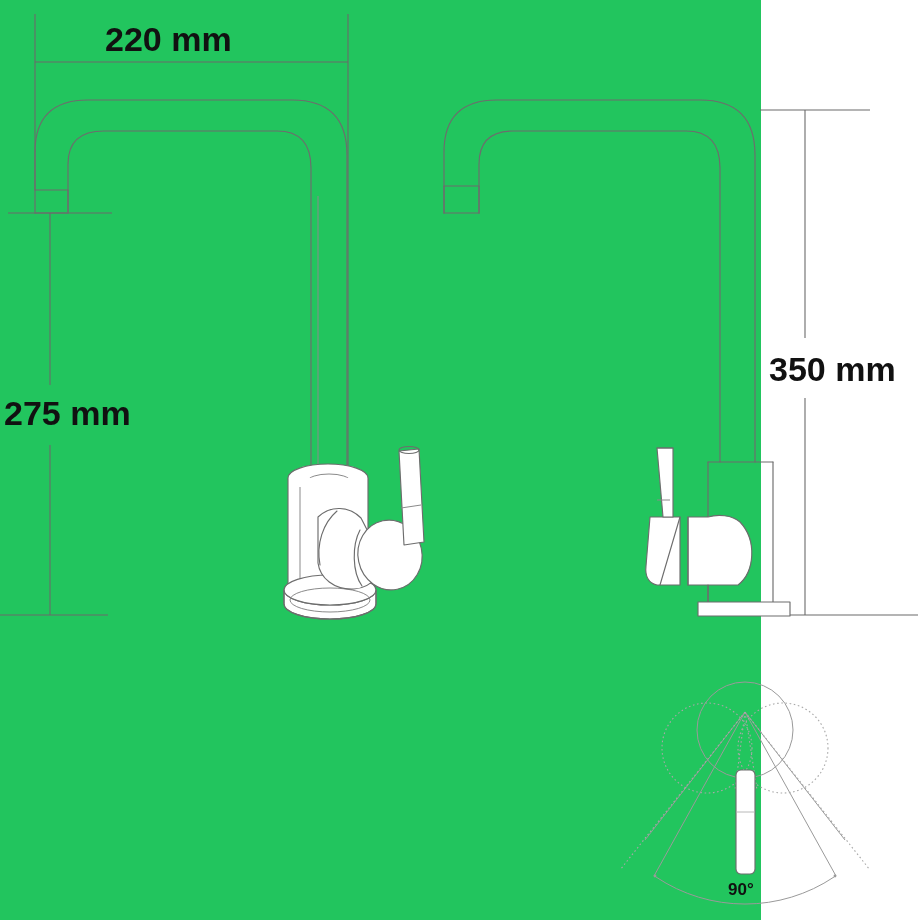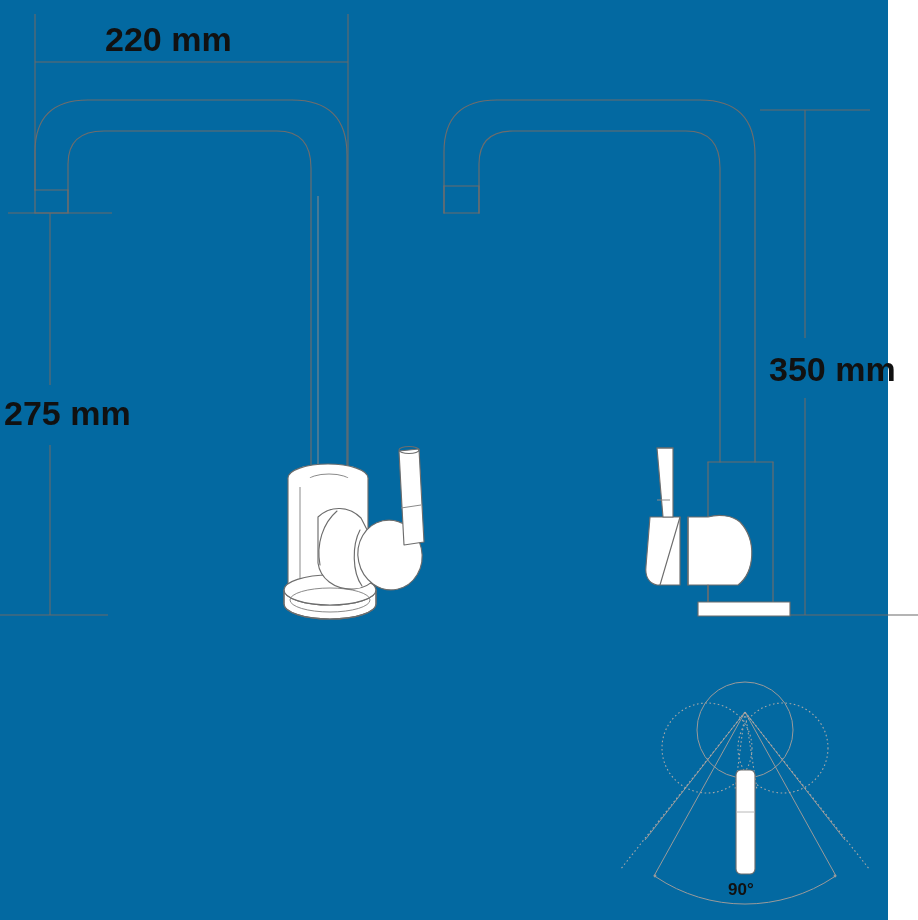--- a/index.html
+++ b/index.html
@@ -6,22 +6,22 @@
   html,body{margin:0;padding:0;background:#ffffff;}
   body{
     width:918px;height:920px;
     font-family:"Liberation Sans", sans-serif;
     overflow:hidden;
     position:relative;
   }
   #sheet{
     position:absolute;
     left:0;top:0;
-    width:888px;height:920px;
-    background:#0369a1;
+    width:761px;height:920px;
+    background:#22c55e;
   }
   svg#drawing{
     position:absolute;left:0;top:0;
     width:918px;height:920px;
     display:block;
   }
   .dim-text{
     font-family:"Liberation Sans", sans-serif;
     font-weight:700;
     fill:#111111;

